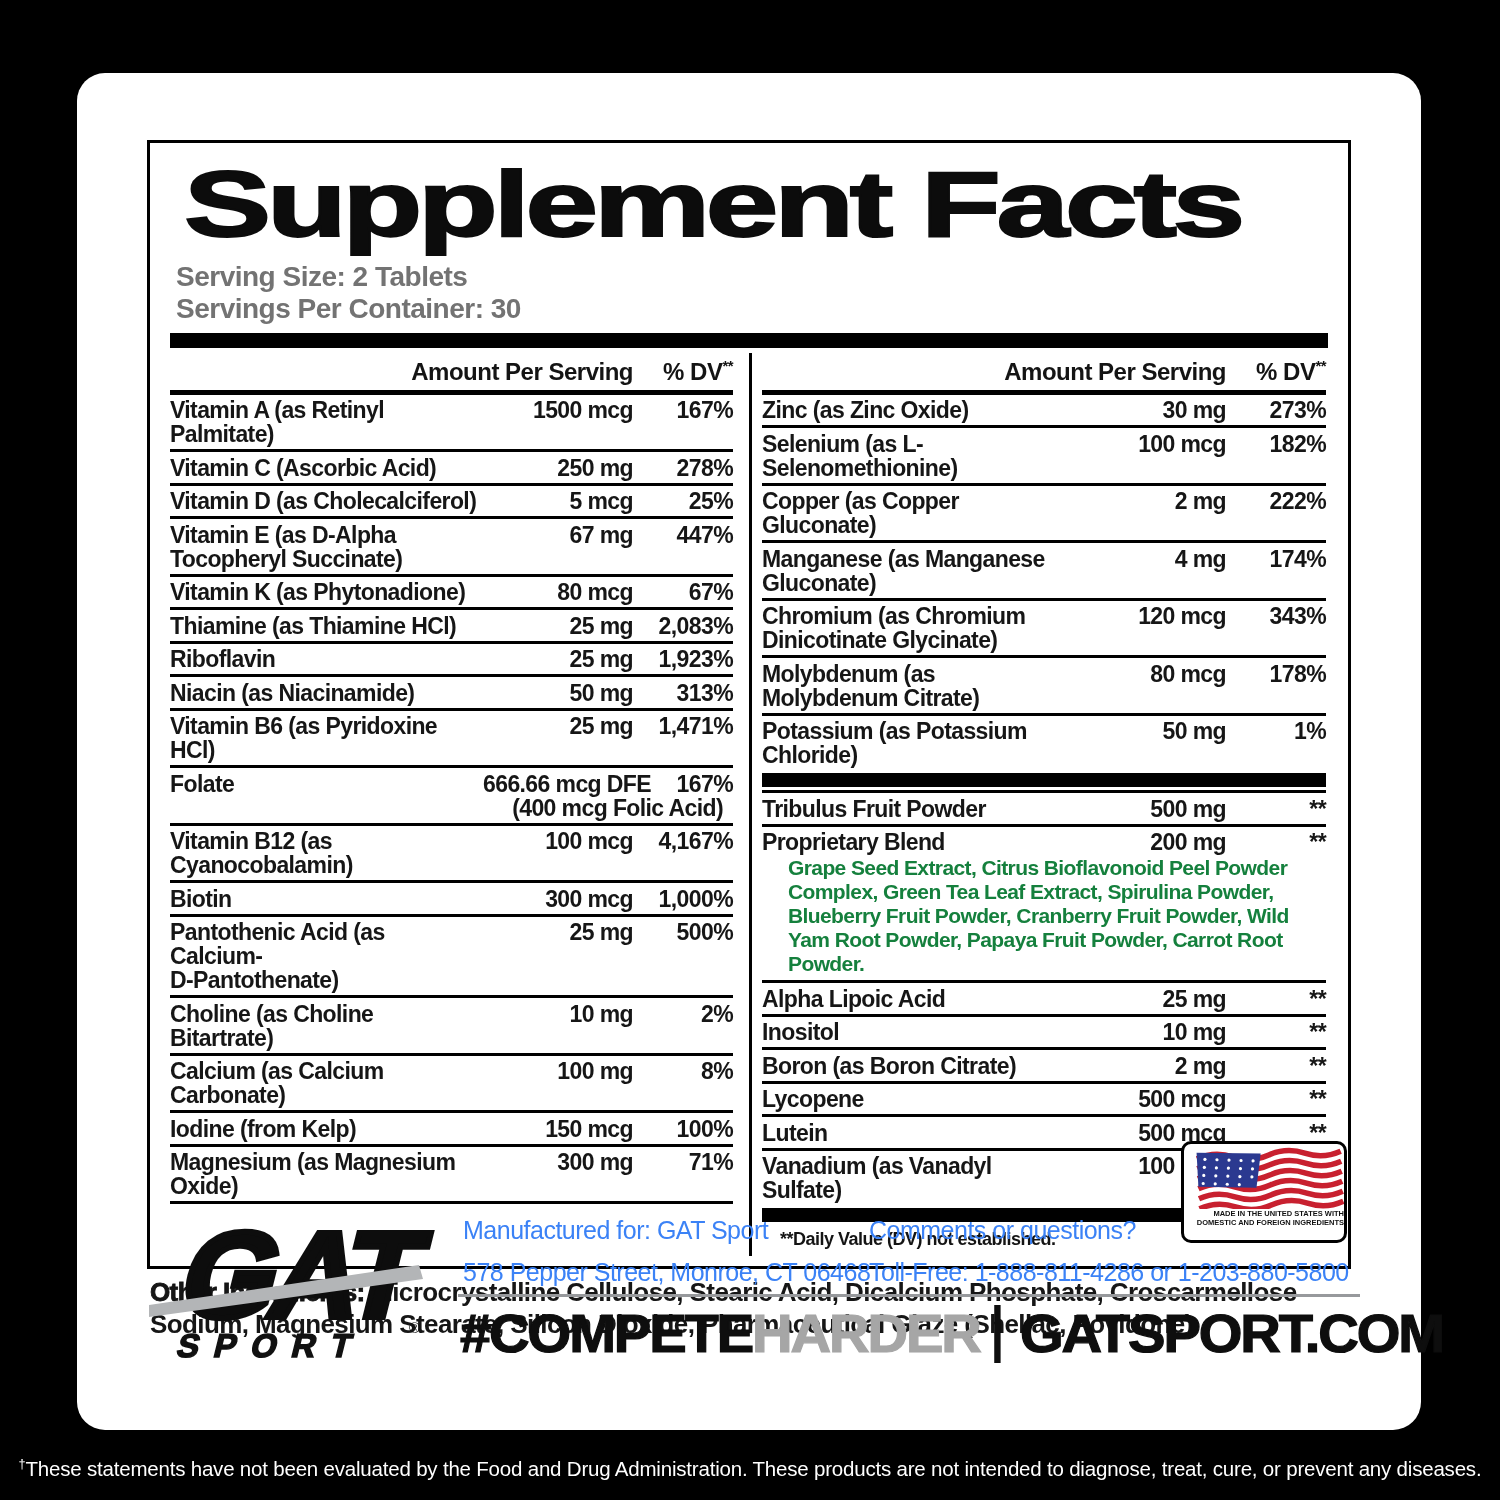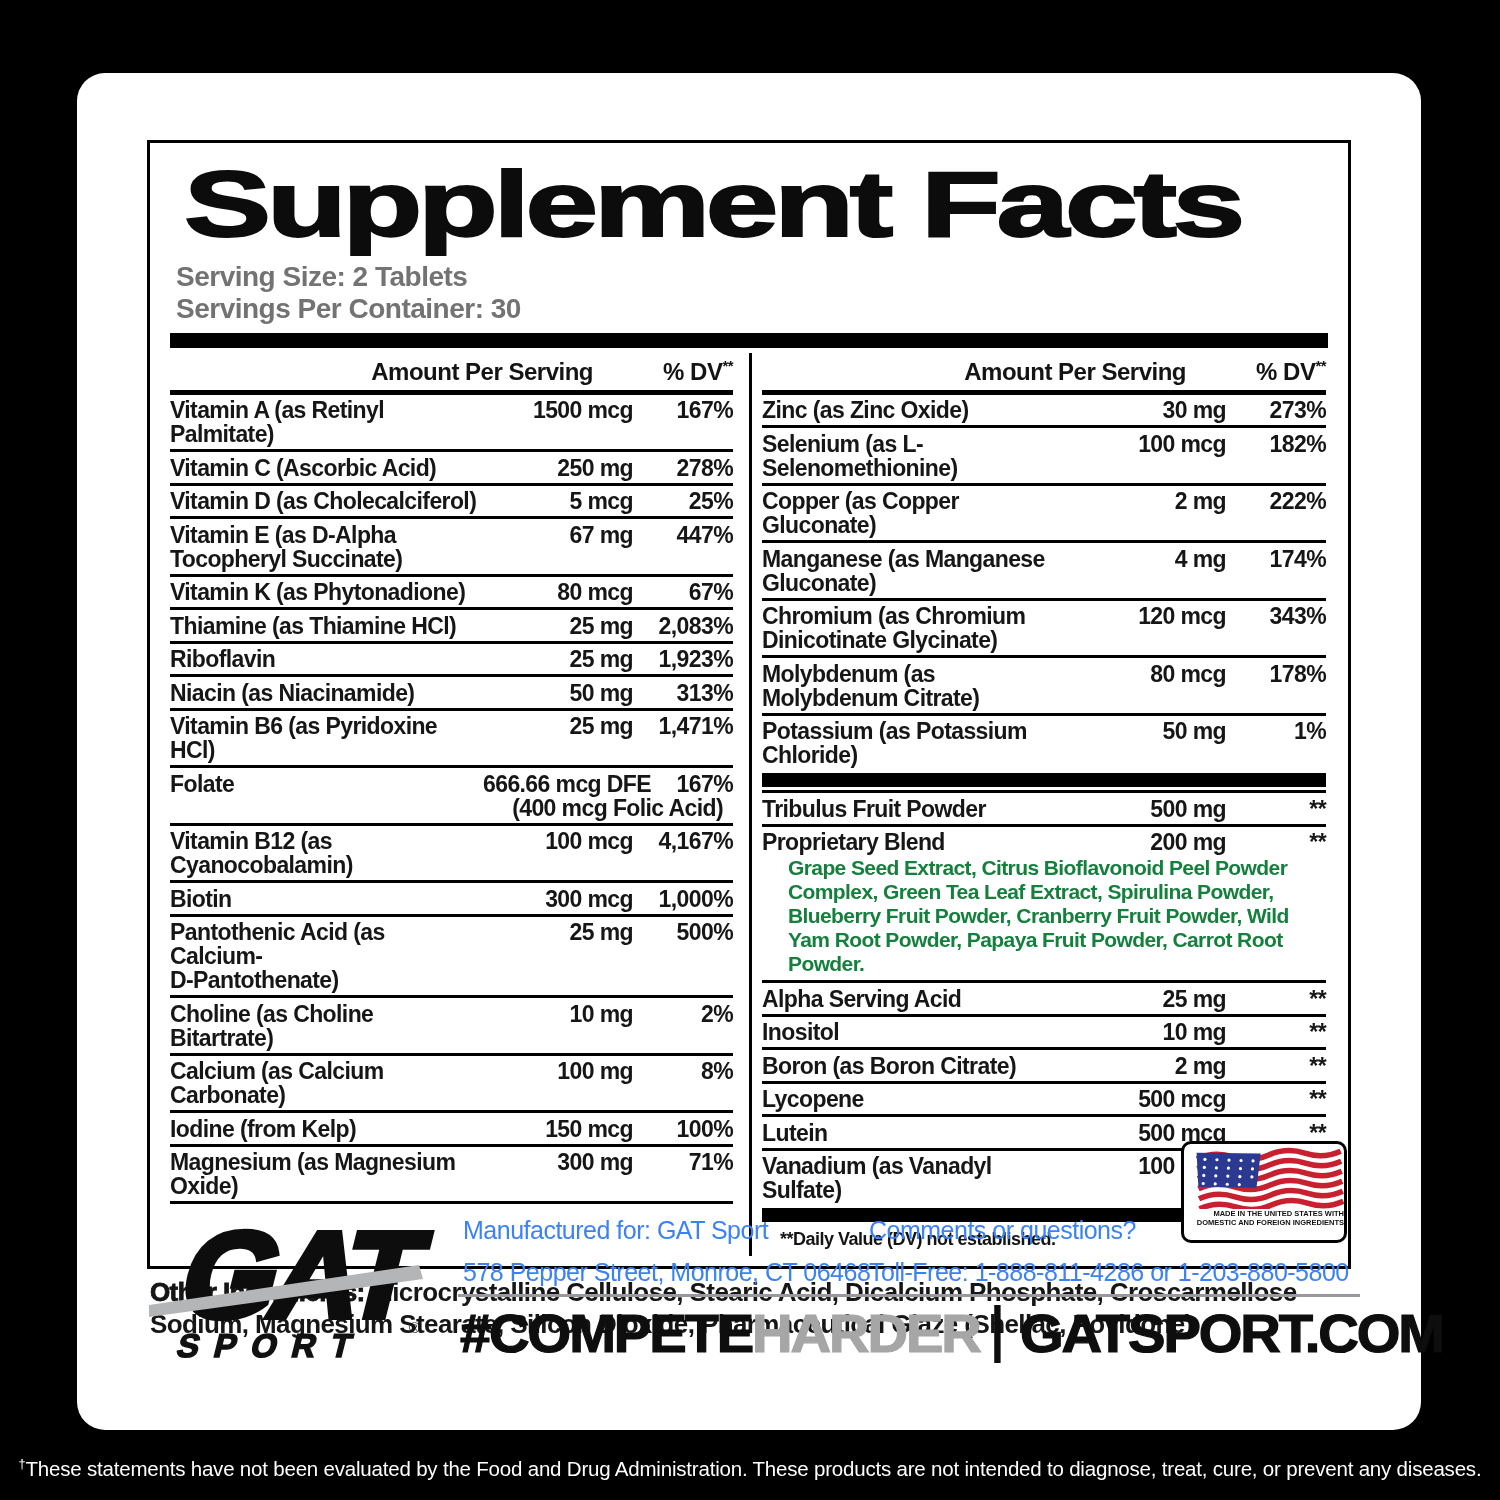--- a/index.html
+++ b/index.html
@@ -26,21 +26,21 @@
     font-size:28px;font-weight:bold;letter-spacing:-0.5px;line-height:1.12;
     margin-left:6px;color:#737373;
   }
   .topbar{height:15px;background:#000;margin-top:9px;}
   .cols{display:flex;margin-top:5px;}
   .col{box-sizing:border-box;}
   .col-left{width:50%;padding-right:16px;}
   .col-right{width:50%;border-left:3px solid #000;padding-left:10px;padding-right:2px;}
   .col-header{
     display:flex;align-items:flex-end;border-bottom:5px solid #000;
-    padding:5px 0 4px;font-size:24px;font-weight:bold;letter-spacing:-0.5px;gap:40px;
+    padding:5px 0 4px;font-size:24px;font-weight:bold;letter-spacing:-0.5px;
   }
   .h-amount{margin-left:auto;text-align:right;}
   .h-dv{width:100px;text-align:right;}
   .col-header sup,.disclaimer sup{font-size:62%;vertical-align:super;}
   .srow{border-top:3px solid #000;padding:3.5px 0 3px;}
   .rows .srow:first-child{border-top:none;}
   .col-left .rows .srow:last-child{border-bottom:3px solid #000;}
   .srow-main{display:flex;align-items:flex-start;justify-content:center;}
   .cell{font-size:23px;font-weight:bold;letter-spacing:-0.6px;line-height:24px;color:#161616;}
   .cell.name{flex:1;white-space:pre-line;padding-right:4px;}
@@ -306,21 +306,21 @@
             <div class="srow">
               <div class="srow-main">
                 <div class="cell name">Proprietary Blend</div>
                 <div class="cell amount">200 mg</div>
                 <div class="cell dv">**</div>
               </div>
               <div class="srow-desc">Grape Seed Extract, Citrus Bioflavonoid Peel Powder Complex, Green Tea Leaf Extract, Spirulina Powder, Blueberry Fruit Powder, Cranberry Fruit Powder, Wild Yam Root Powder, Papaya Fruit Powder, Carrot Root Powder.</div>
             </div>
             <div class="srow">
               <div class="srow-main">
-                <div class="cell name">Alpha Serving Acid</div>
+                <div class="cell name">Alpha Lipoic Acid</div>
                 <div class="cell amount">25 mg</div>
                 <div class="cell dv">**</div>
               </div>
             </div>
             <div class="srow">
               <div class="srow-main">
                 <div class="cell name">Inositol</div>
                 <div class="cell amount">10 mg</div>
                 <div class="cell dv">**</div>
               </div>

